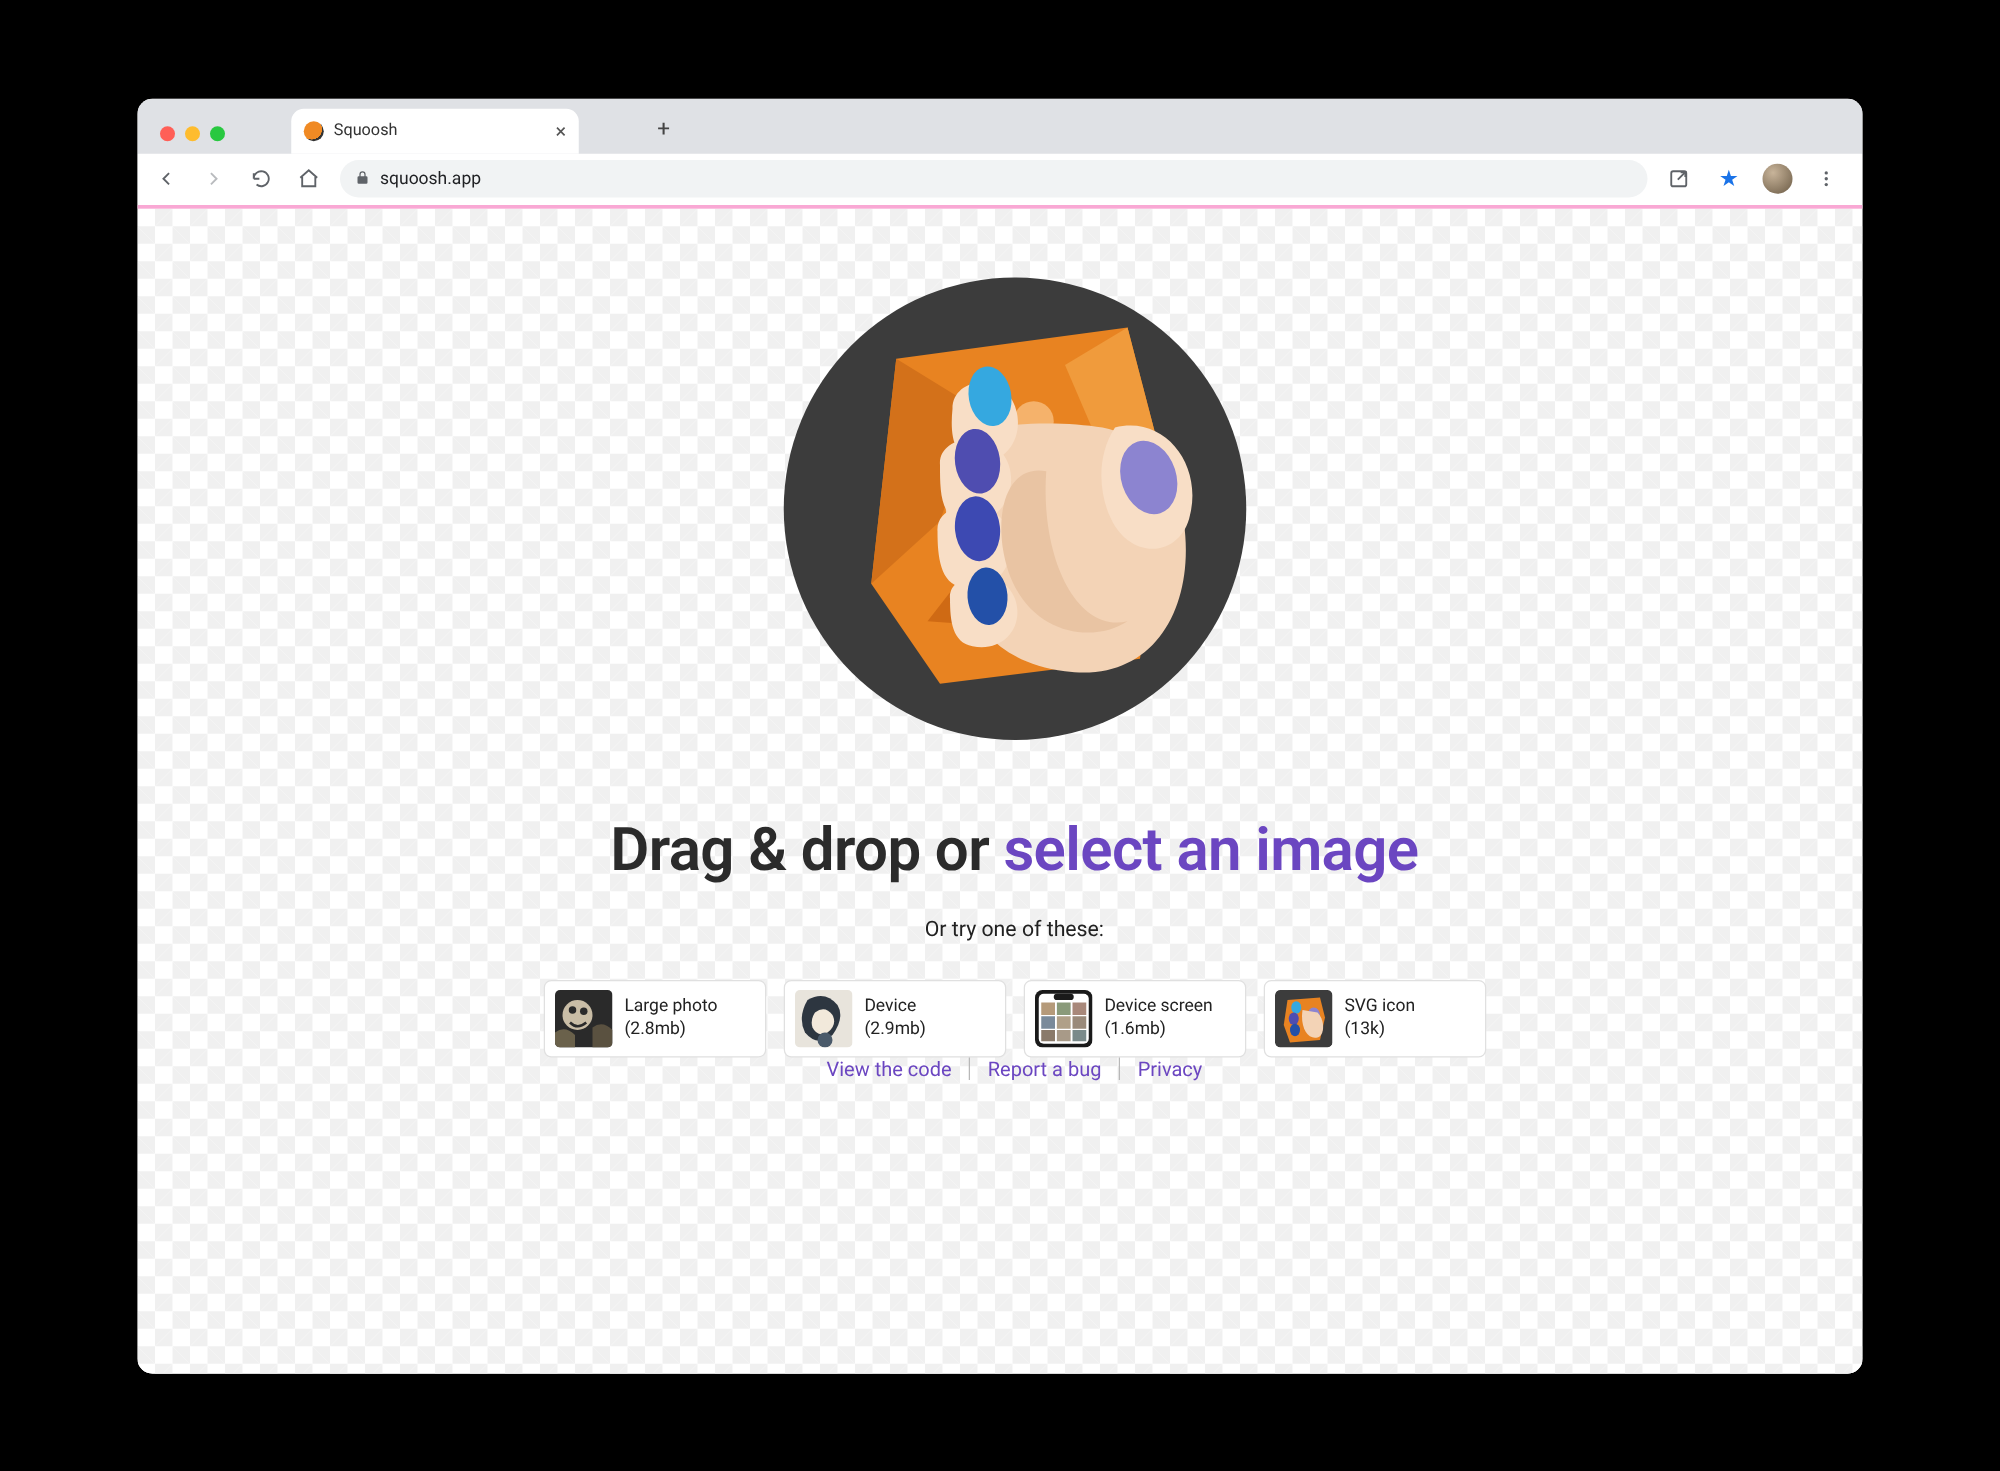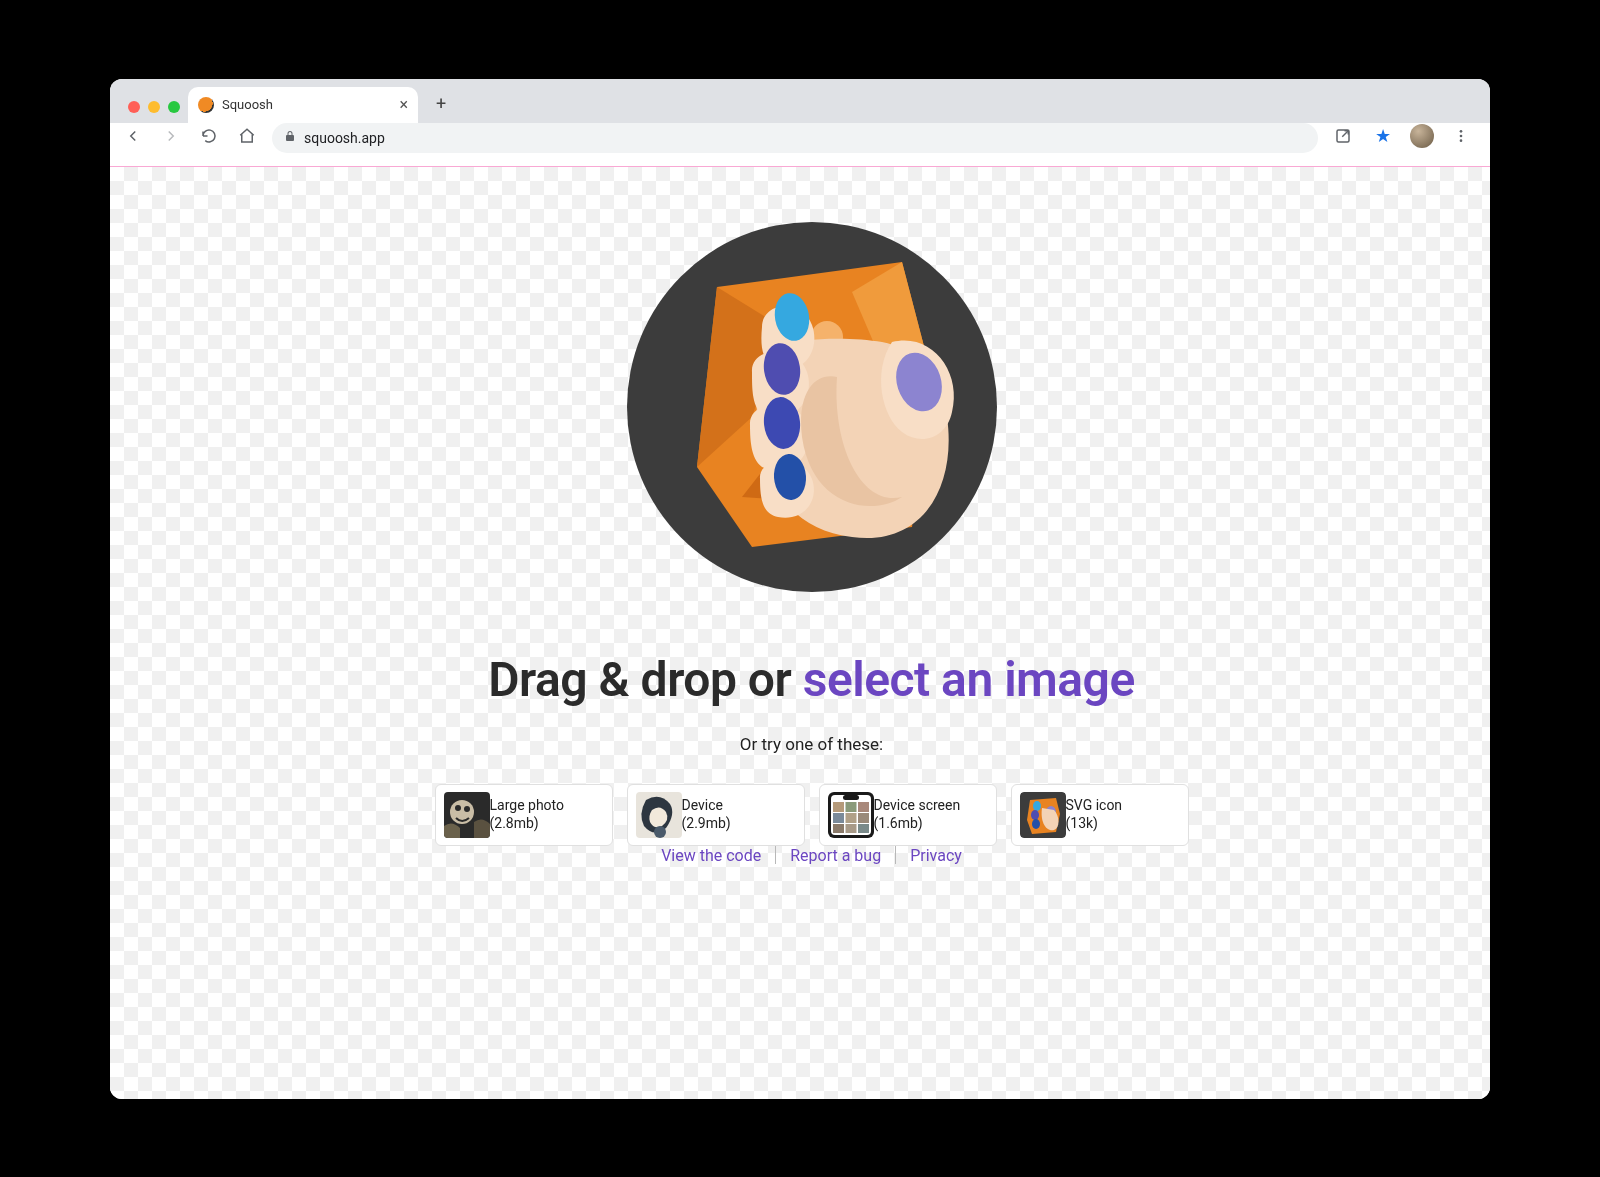--- a/index.html
+++ b/index.html
@@ -24,20 +24,21 @@
     flex-direction: column;
   }
   
   .tabbar {
     height: 44px;
     background: #dfe1e5;
     display: flex;
     align-items: flex-end;
     padding-left: 10px;
     position: relative;
+    gap: 45px;
   }
   .traffic {
     display: flex;
     gap: 8px;
     align-items: center;
     padding: 0 8px 10px 8px;
   }
   .traffic span {
     width: 12px; height: 12px; border-radius: 50%; display: inline-block;
   }
@@ -72,23 +73,23 @@
     width: 30px; height: 30px;
     display: flex; align-items: center; justify-content: center;
     font-size: 18px; color: #444;
     margin-left: 8px; margin-bottom: 4px;
     cursor: pointer;
   }
   
   .toolbar {
     height: 44px;
     background: #fff;
-    border-bottom: 1px solid #f9a8d4;
-    display: flex;
-    align-items: flex-start;
+    border-bottom: 3px solid #f9a8d4;
+    display: flex;
+    align-items: center;
     padding: 0 10px;
     gap: 12px;
   }
   .icon-btn {
     width: 26px; height: 26px;
     display: flex; align-items: center; justify-content: center;
     color: #5f6368;
     cursor: pointer;
     border-radius: 50%;
   }
@@ -162,20 +163,21 @@
   }
   .card {
     width: 178px;
     height: 62px;
     background: #fff;
     border: 1px solid #e0e0e0;
     border-radius: 6px;
     display: flex;
     align-items: center;
     padding: 8px;
+    gap: 10px;
     cursor: pointer;
   }
   .thumb {
     width: 46px; height: 46px; border-radius: 4px; flex-shrink: 0;
   }
   .thumb svg, .thumb-inner { width: 100%; height: 100%; border-radius: 4px; }
   .card-txt { display: flex; flex-direction: column; font-size: 14px; color: #222; line-height: 1.25; }
   
   .footer {
     display: flex;

